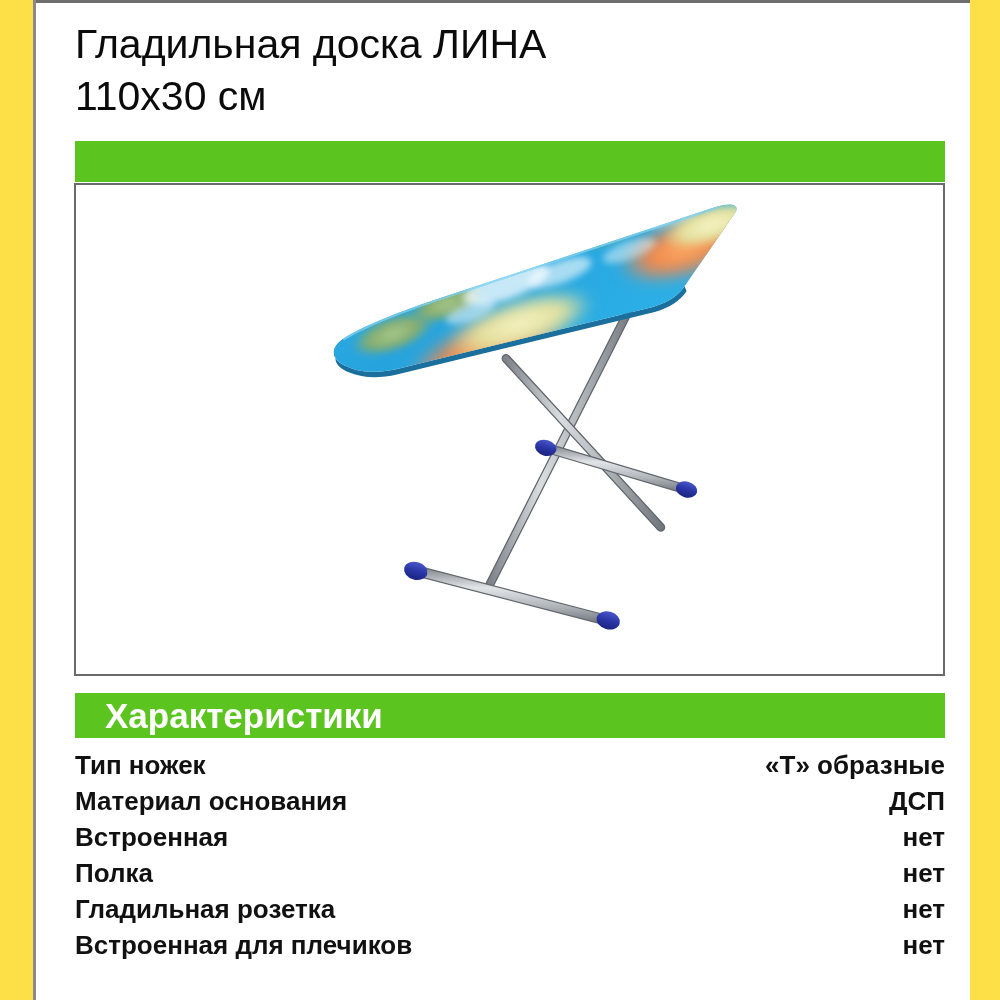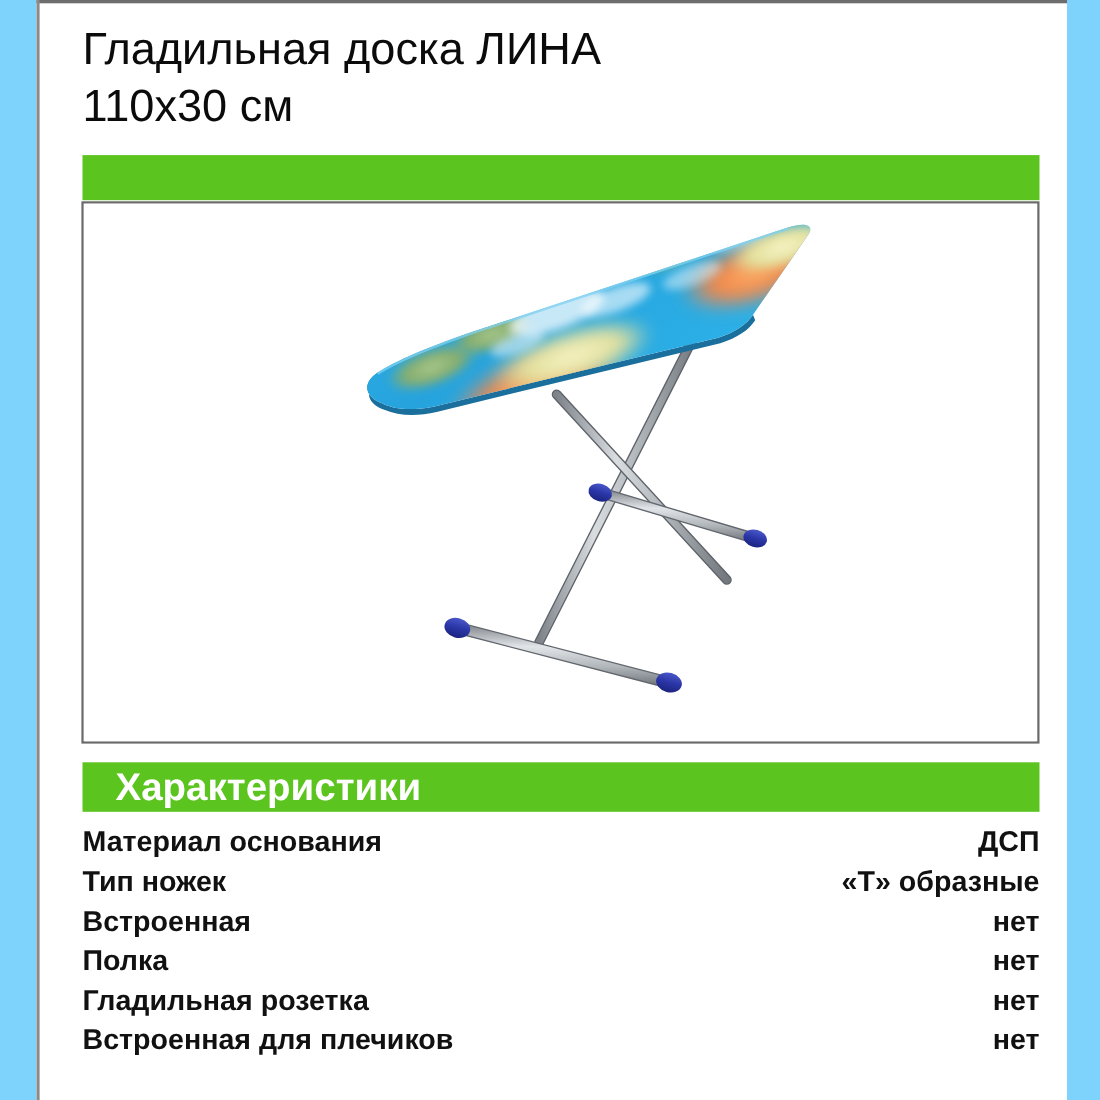--- a/index.html
+++ b/index.html
@@ -13,21 +13,21 @@
     height: 1000px;
     overflow: hidden;
     font-family: "Liberation Sans", "DejaVu Sans", sans-serif;
   }
 
   
   #page {
     position: relative;
     width: 1000px;
     height: 1000px;
-    background: #7dd3fc;
+    background: #fde047;
   }
   #sheet {
     position: absolute;
     left: 33px;
     top: 0px;
     width: 937px;
     height: 1000px;
     background: #ffffff;
     overflow: hidden;
   }
@@ -301,28 +301,28 @@
         </g>
       </svg>
     </div>
 
     <div id="spec-header">
       <div id="spec-header-label">Характеристики</div>
     </div>
 
     <div id="spec-list">
       <div class="spec-row">
+        <span class="spec-key">Тип ножек</span>
+        <span class="spec-val">«Т» образные</span>
+      </div>
+      <div class="spec-row">
         <span class="spec-key">Материал основания</span>
         <span class="spec-val">ДСП</span>
       </div>
       <div class="spec-row">
-        <span class="spec-key">Тип ножек</span>
-        <span class="spec-val">«Т» образные</span>
-      </div>
-      <div class="spec-row">
         <span class="spec-key">Встроенная</span>
         <span class="spec-val">нет</span>
       </div>
       <div class="spec-row">
         <span class="spec-key">Полка</span>
         <span class="spec-val">нет</span>
       </div>
       <div class="spec-row">
         <span class="spec-key">Гладильная розетка</span>
         <span class="spec-val">нет</span>

